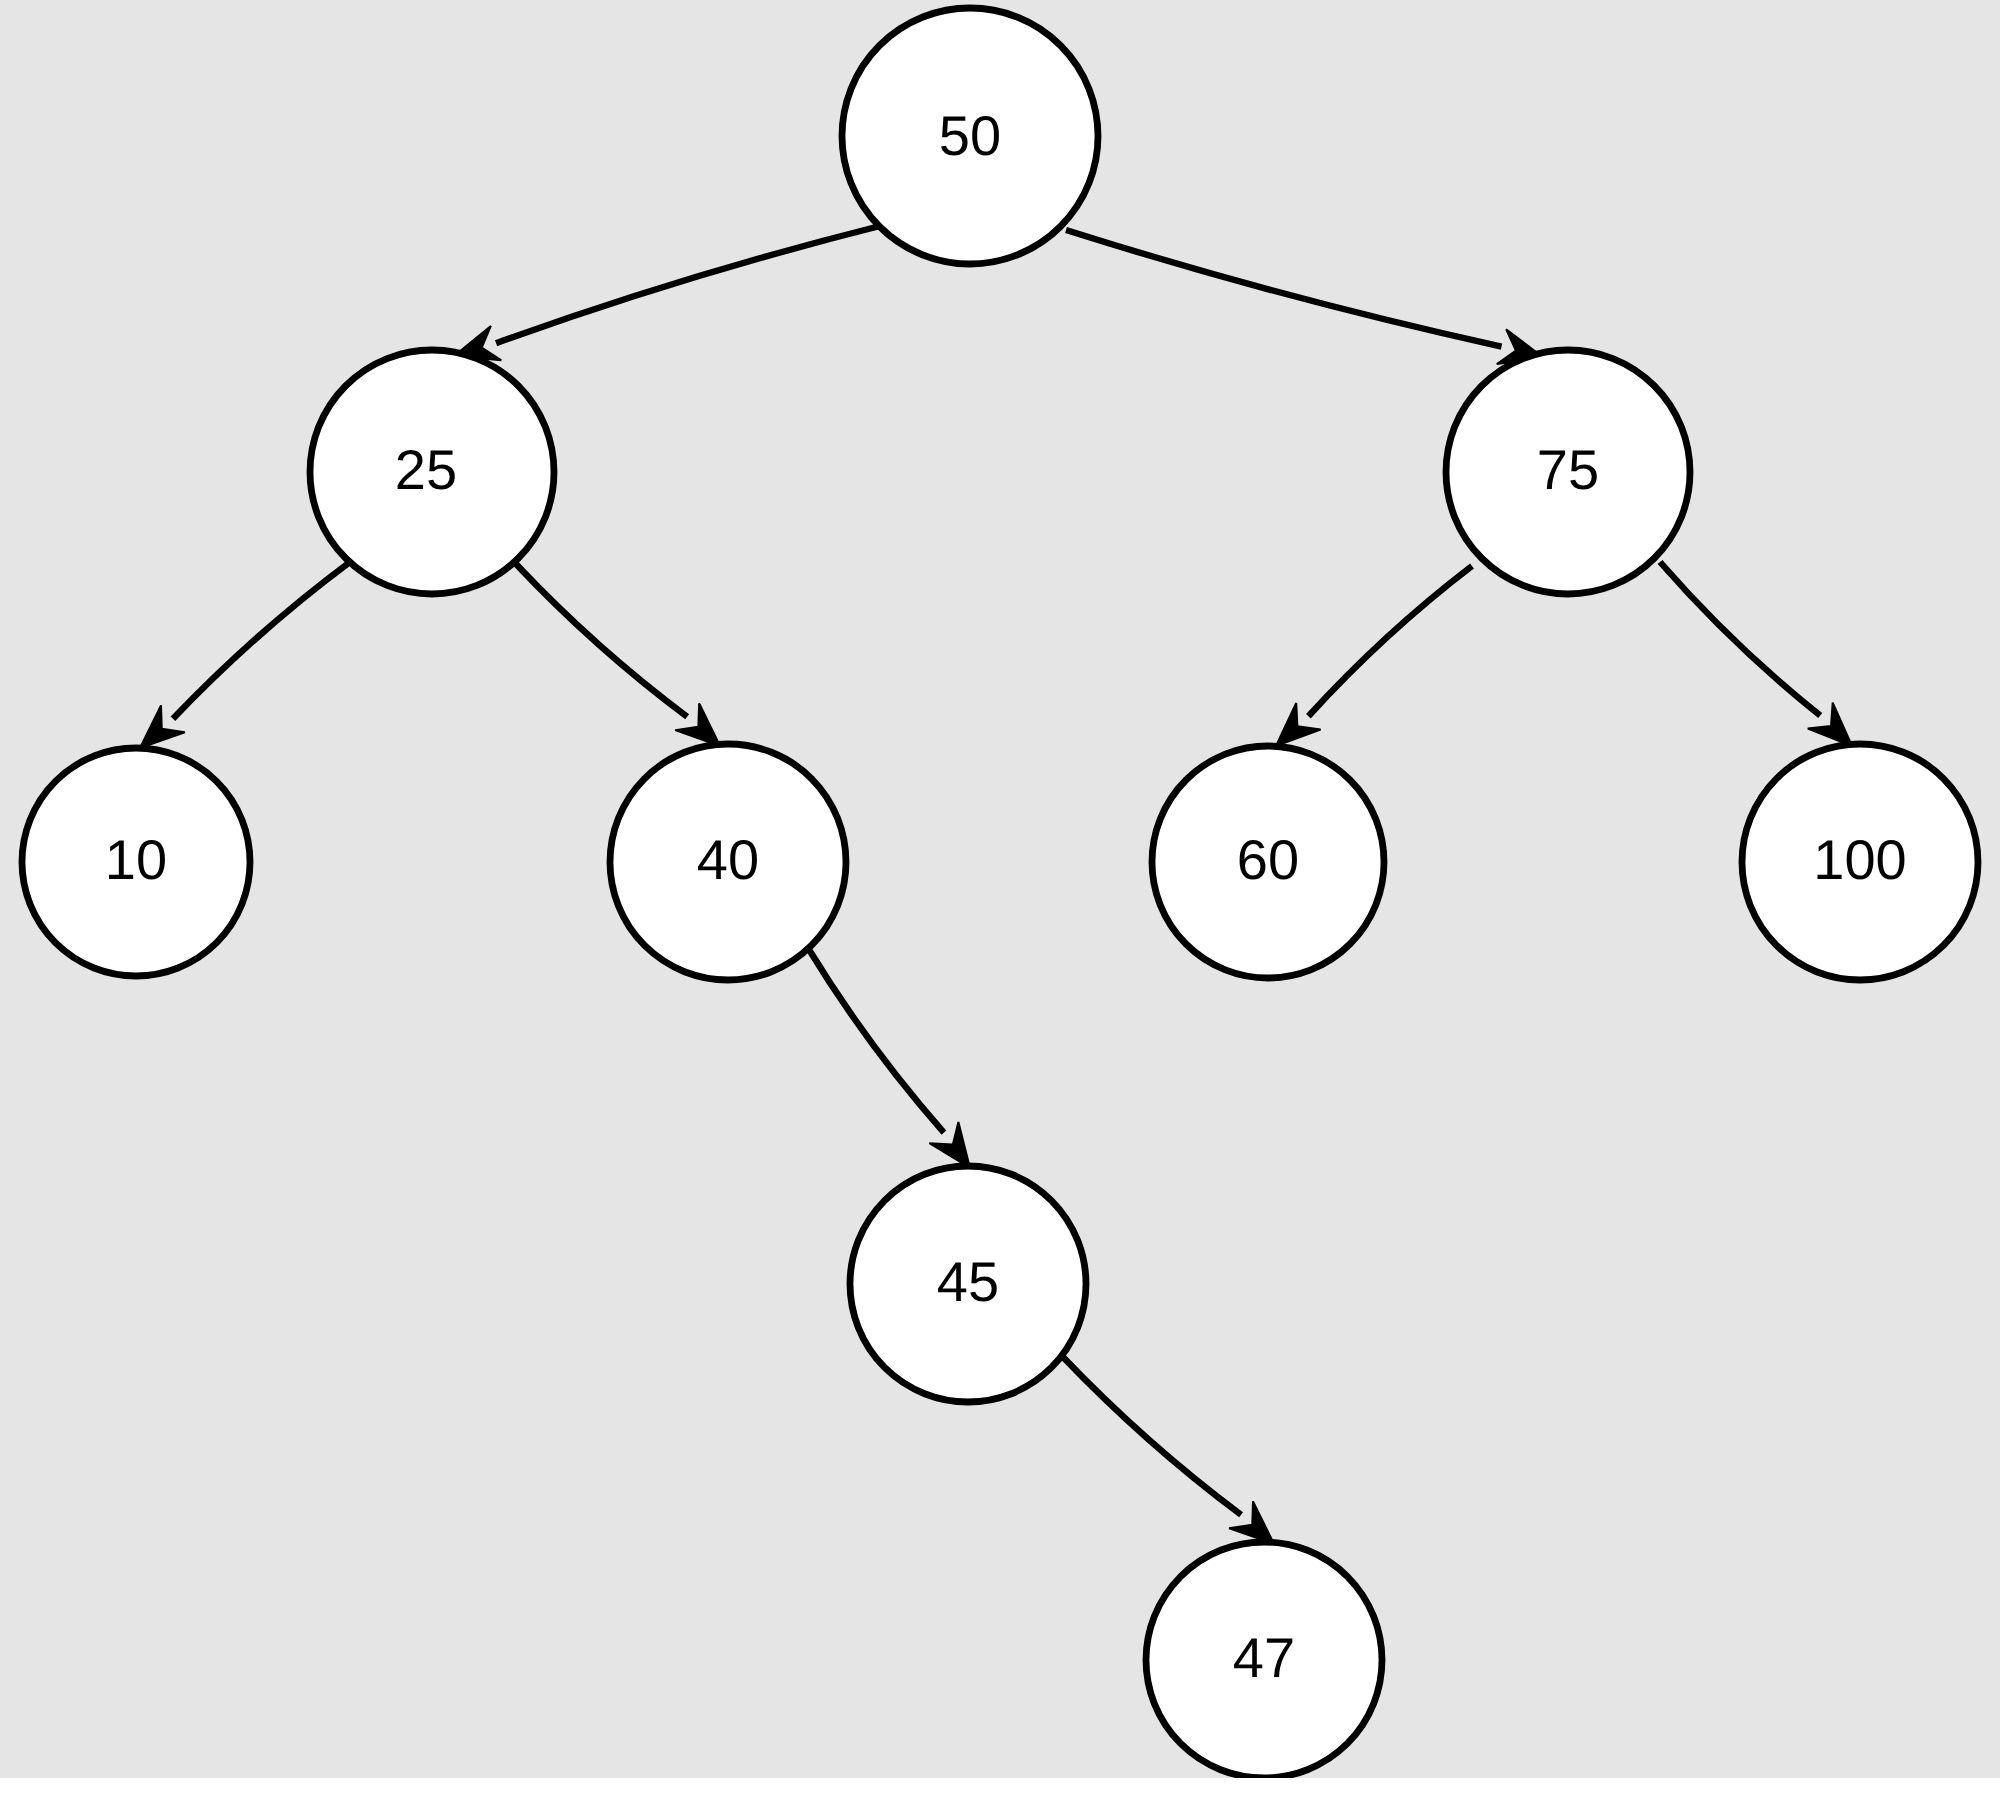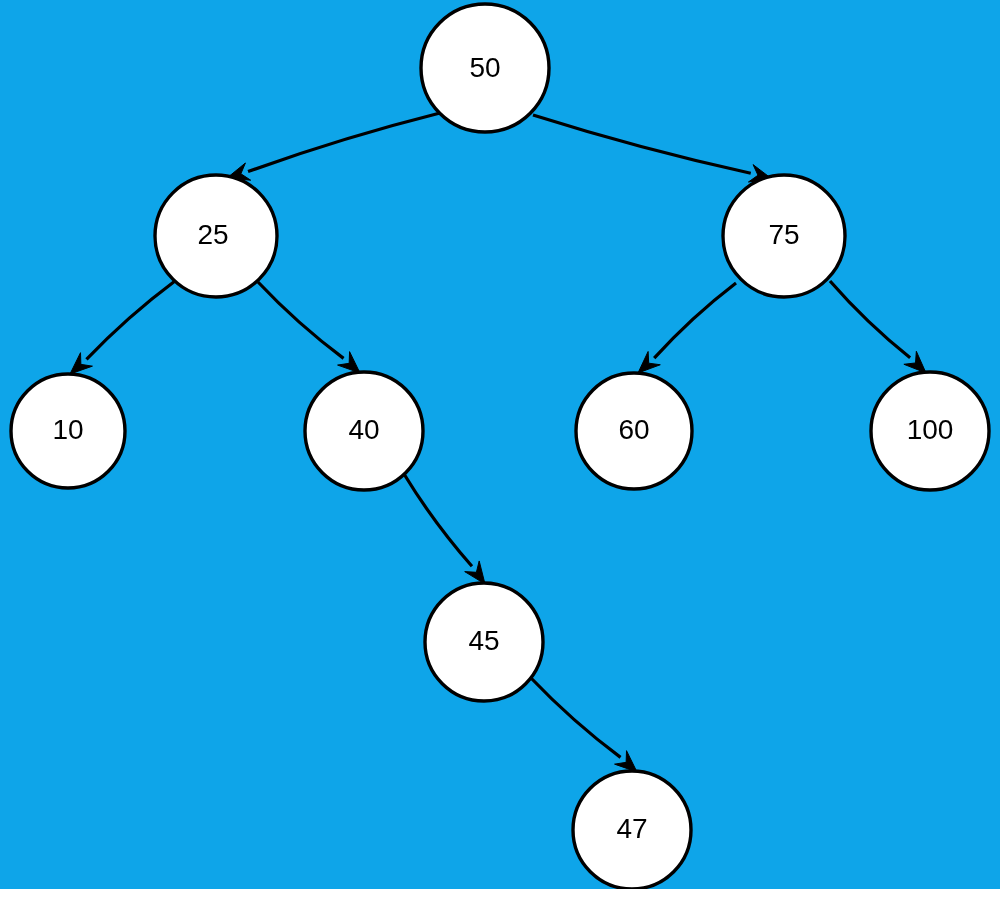--- a/index.html
+++ b/index.html
@@ -8,21 +8,21 @@
     padding: 0;
     background: #ffffff;
   }
   body {
     font-family: "Liberation Sans", sans-serif;
   }
   #tree-canvas {
     position: relative;
     width: 1000px;
     height: 889px;
-    background: #0ea5e9;
+    background: #e5e5e5;
     overflow: hidden;
   }
   #tree-svg {
     position: absolute;
     top: 0;
     left: 0;
     width: 1000px;
     height: 898px;
     display: block;
   }

